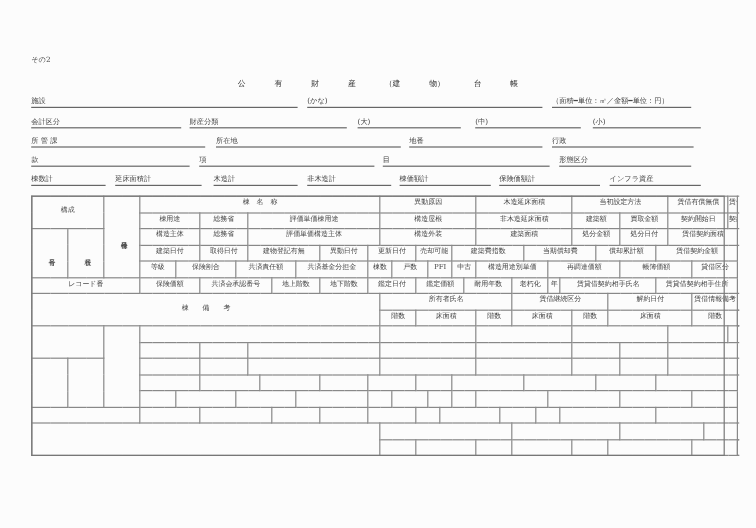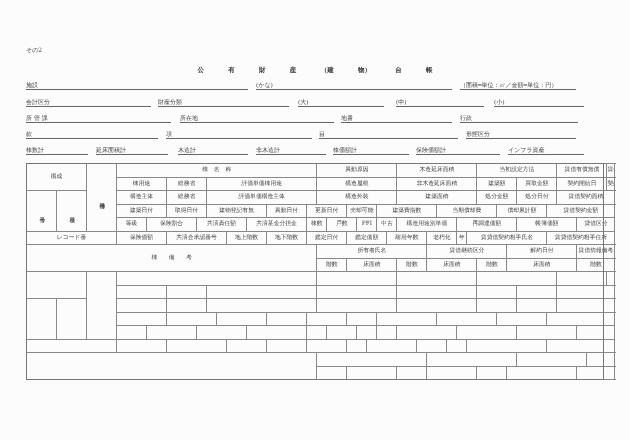--- a/index.html
+++ b/index.html
@@ -1,20 +1,20 @@
 <!DOCTYPE html>
 <html><head>
 <meta charset="utf-8">
 <style>
   html, body { margin:0; padding:0; }
   body { width:630px; height:440px; background:#fcfcfc; position:relative; overflow:hidden;
          font-family:"DejaVu Serif", serif; color:#333; }
   .abs { position:absolute; }
   .sono { left:26px; top:46px; font-size:6px; color:#444; }
-  .title { left:0; width:630px; top:66px; text-align:center; font-size:6.5px; letter-spacing:0; word-spacing:8px; color:#333;font-weight:bold; }
+  .title { left:0; width:630px; top:66px; text-align:center; font-size:6.5px; letter-spacing:0; word-spacing:8px; color:#333; }
   .title span { margin:0 7px; }
   .uline { border-bottom:1px solid #666; font-size:6px; height:9px; line-height:9px; color:#444; white-space:nowrap; }
   table.grid { position:absolute; left:26px; top:163px; width:578px; border-collapse:collapse; table-layout:fixed; }
   table.grid td { border:1px solid #888; height:12.5px; padding:0; font-size:5.8px; text-align:center; vertical-align:middle;
                   color:#444; overflow:hidden; white-space:nowrap; line-height:1; }
   .vtext { writing-mode:vertical-rl; text-orientation:upright; letter-spacing:0; }
   .outer { position:absolute; left:26px; top:163px; width:578px; height:217px; border:1px solid #777; box-sizing:border-box; pointer-events:none; }
 </style>
 </head>
 <body>

